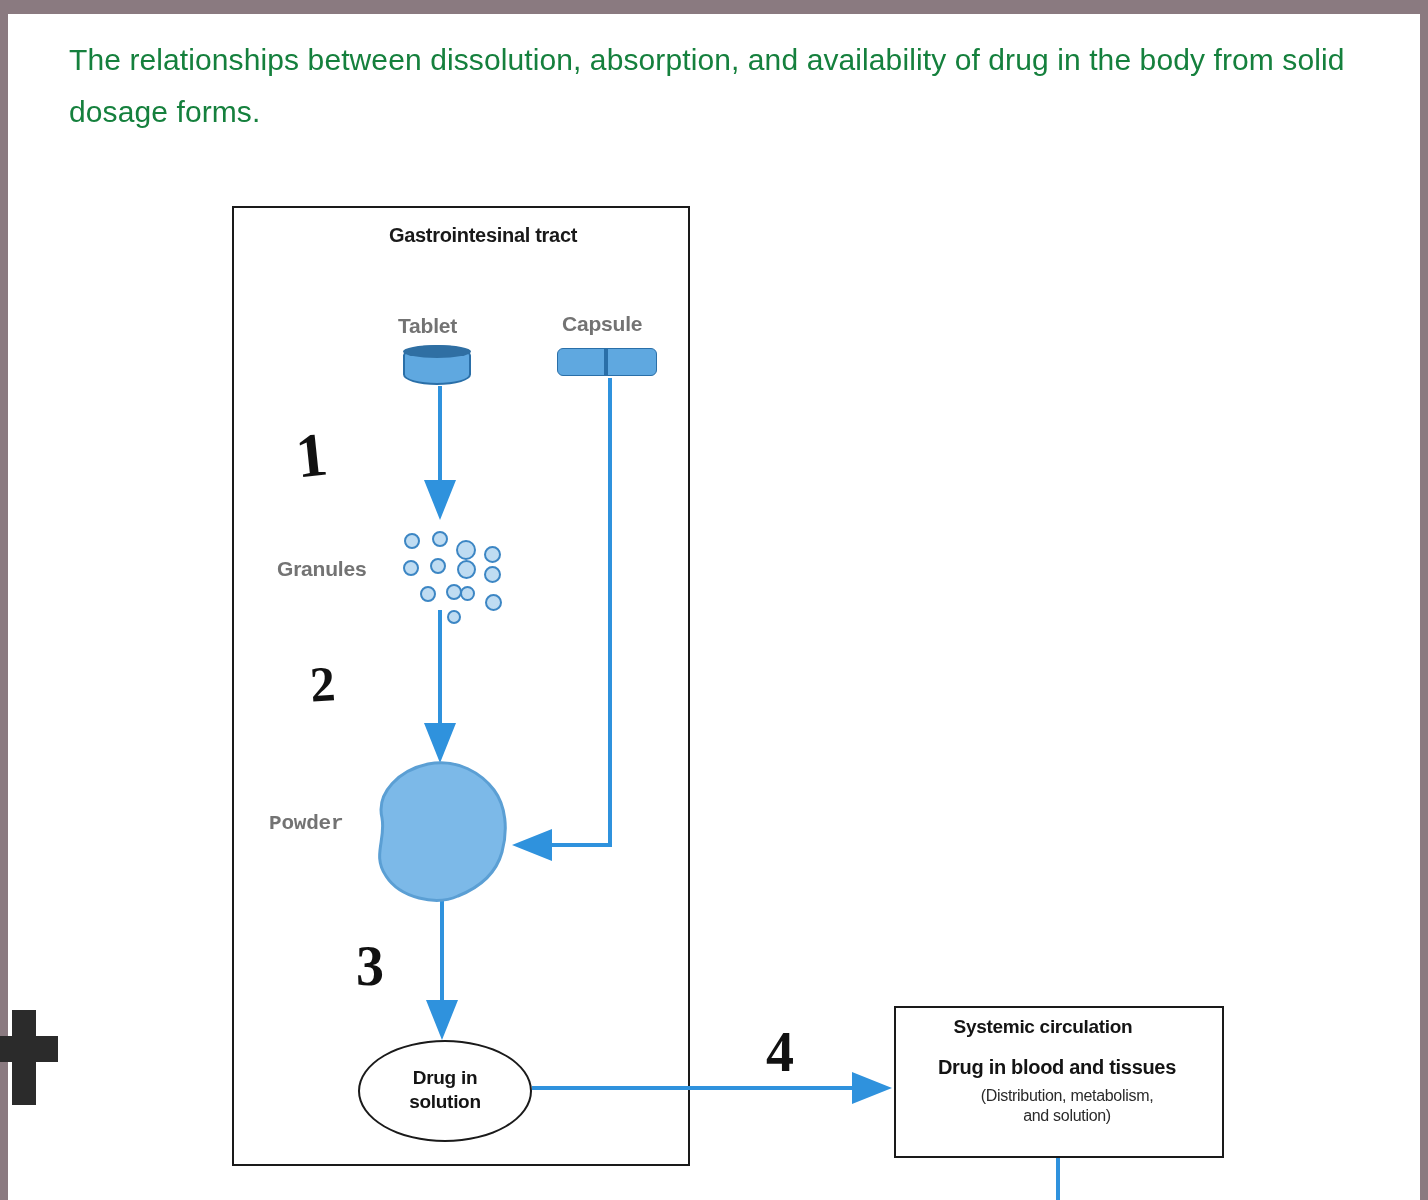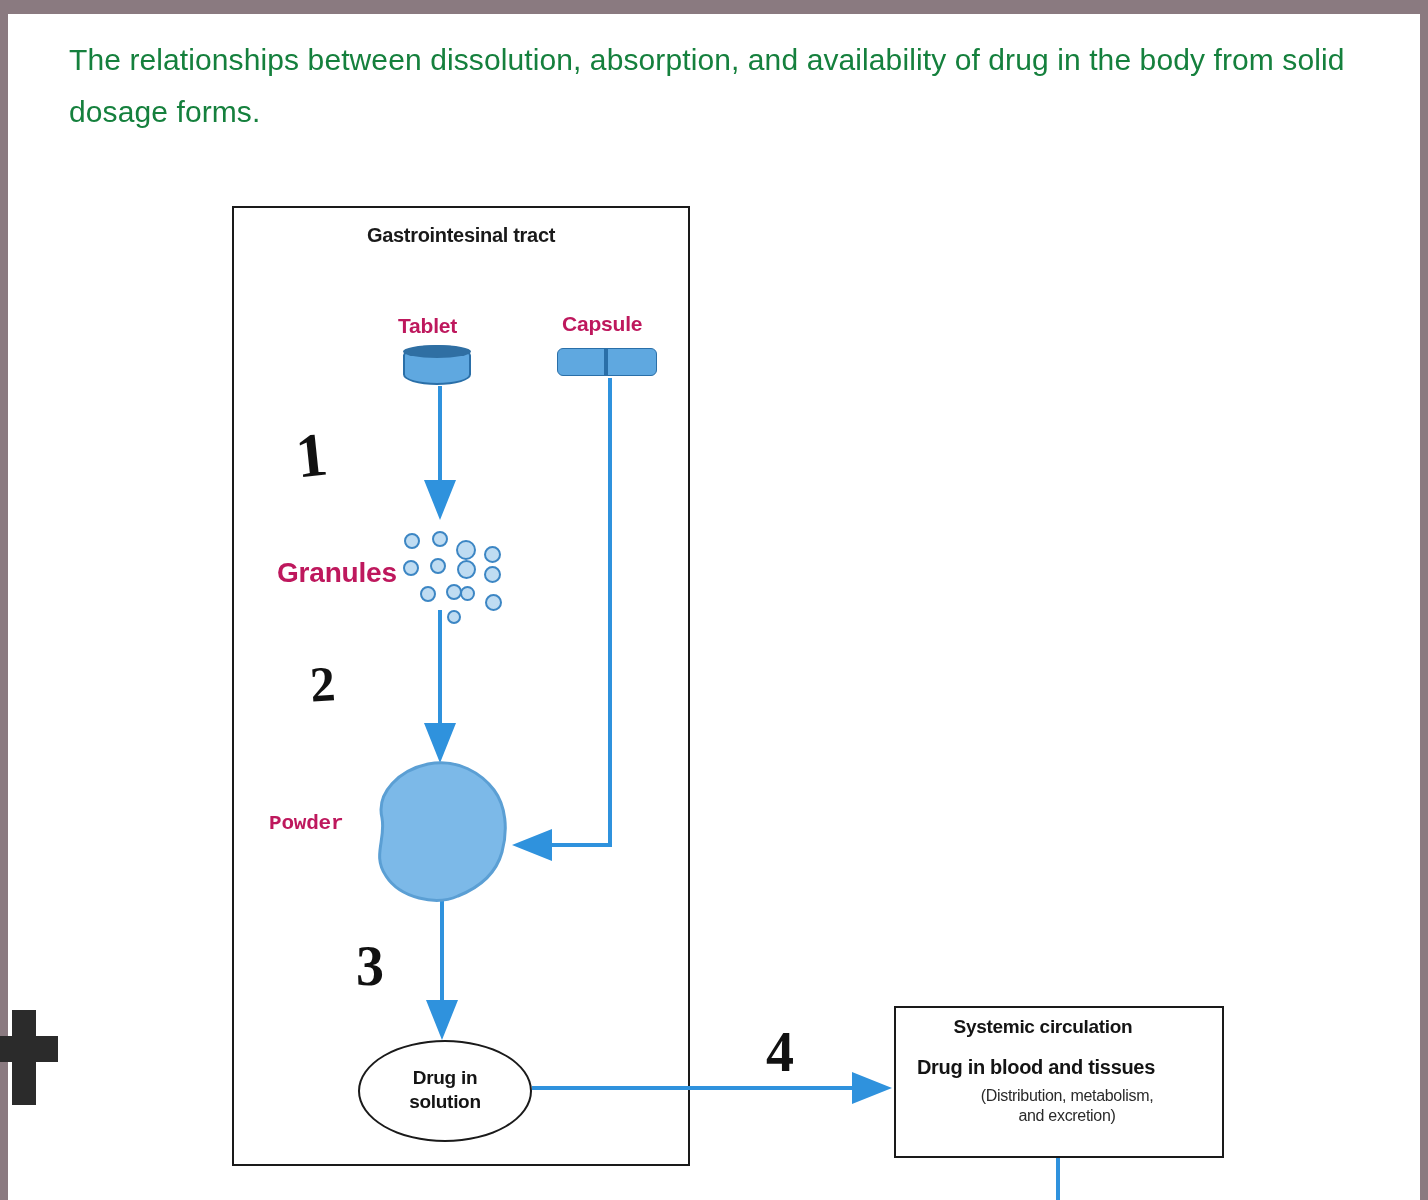--- a/index.html
+++ b/index.html
@@ -61,31 +61,32 @@
     position: absolute;
     left: 232px;
     top: 224px;
     width: 458px;
     text-align: center;
     font-size: 20px;
     font-weight: bold;
     color: #1a1a1a;
     font-family: "Liberation Sans", sans-serif;
     letter-spacing: -0.3px;
+    padding-left: 22px;
   }
   .lbl {
     position: absolute;
     font-weight: bold;
-    color: #be185d;
+    color: #737373;
     font-family: "Liberation Sans", sans-serif;
     letter-spacing: -0.2px;
   }
   .lbl-tablet { left: 398px; top: 314px; font-size: 21px; }
   .lbl-capsule { left: 562px; top: 312px; font-size: 21px; text-align: center; }
-  .lbl-granules { left: 277px; top: 557px; font-size: 28px; }
+  .lbl-granules { left: 277px; top: 557px; font-size: 21px; }
   .lbl-powder { left: 269px; top: 812px; font-size: 21px; font-family: Liberation Mono, monospace; }
 
   .tablet {
     position: absolute;
     left: 403px;
     top: 345px;
     width: 68px;
     height: 40px;
     background: #5fa8e0;
     border-radius: 50% / 26%;
@@ -180,20 +181,21 @@
     position: absolute;
     left: 894px;
     top: 1056px;
     width: 284px;
     text-align: center;
     font-size: 20px;
     font-weight: bold;
     color: #141414;
     font-family: "Liberation Sans", sans-serif;
     letter-spacing: -0.3px;
+    padding-left: 21px;
   }
   .sys-sub {
     position: absolute;
     left: 894px;
     top: 1086px;
     width: 330px;
     text-align: center;
     font-size: 16px;
     line-height: 1.25;
     color: #2a2a2a;
@@ -299,21 +301,21 @@
 <div class="ellipse-text">
   <div>Drug in</div>
   <div>solution</div>
 </div>
 
 <div class="sys-box"></div>
 <div class="sys-title">Systemic circulation</div>
 <div class="sys-main">Drug in blood and tissues</div>
 <div class="sys-sub">
   <div>(Distribution, metabolism,</div>
-  <div>and excretion)</div>
+  <div>and solution)</div>
 </div>
 
 <div class="step step-1">1</div>
 <div class="step step-2">2</div>
 <div class="step step-3">3</div>
 <div class="step step-4">4</div>
 
 <div class="cursor-v"></div>
 <div class="cursor-h"></div>
 

